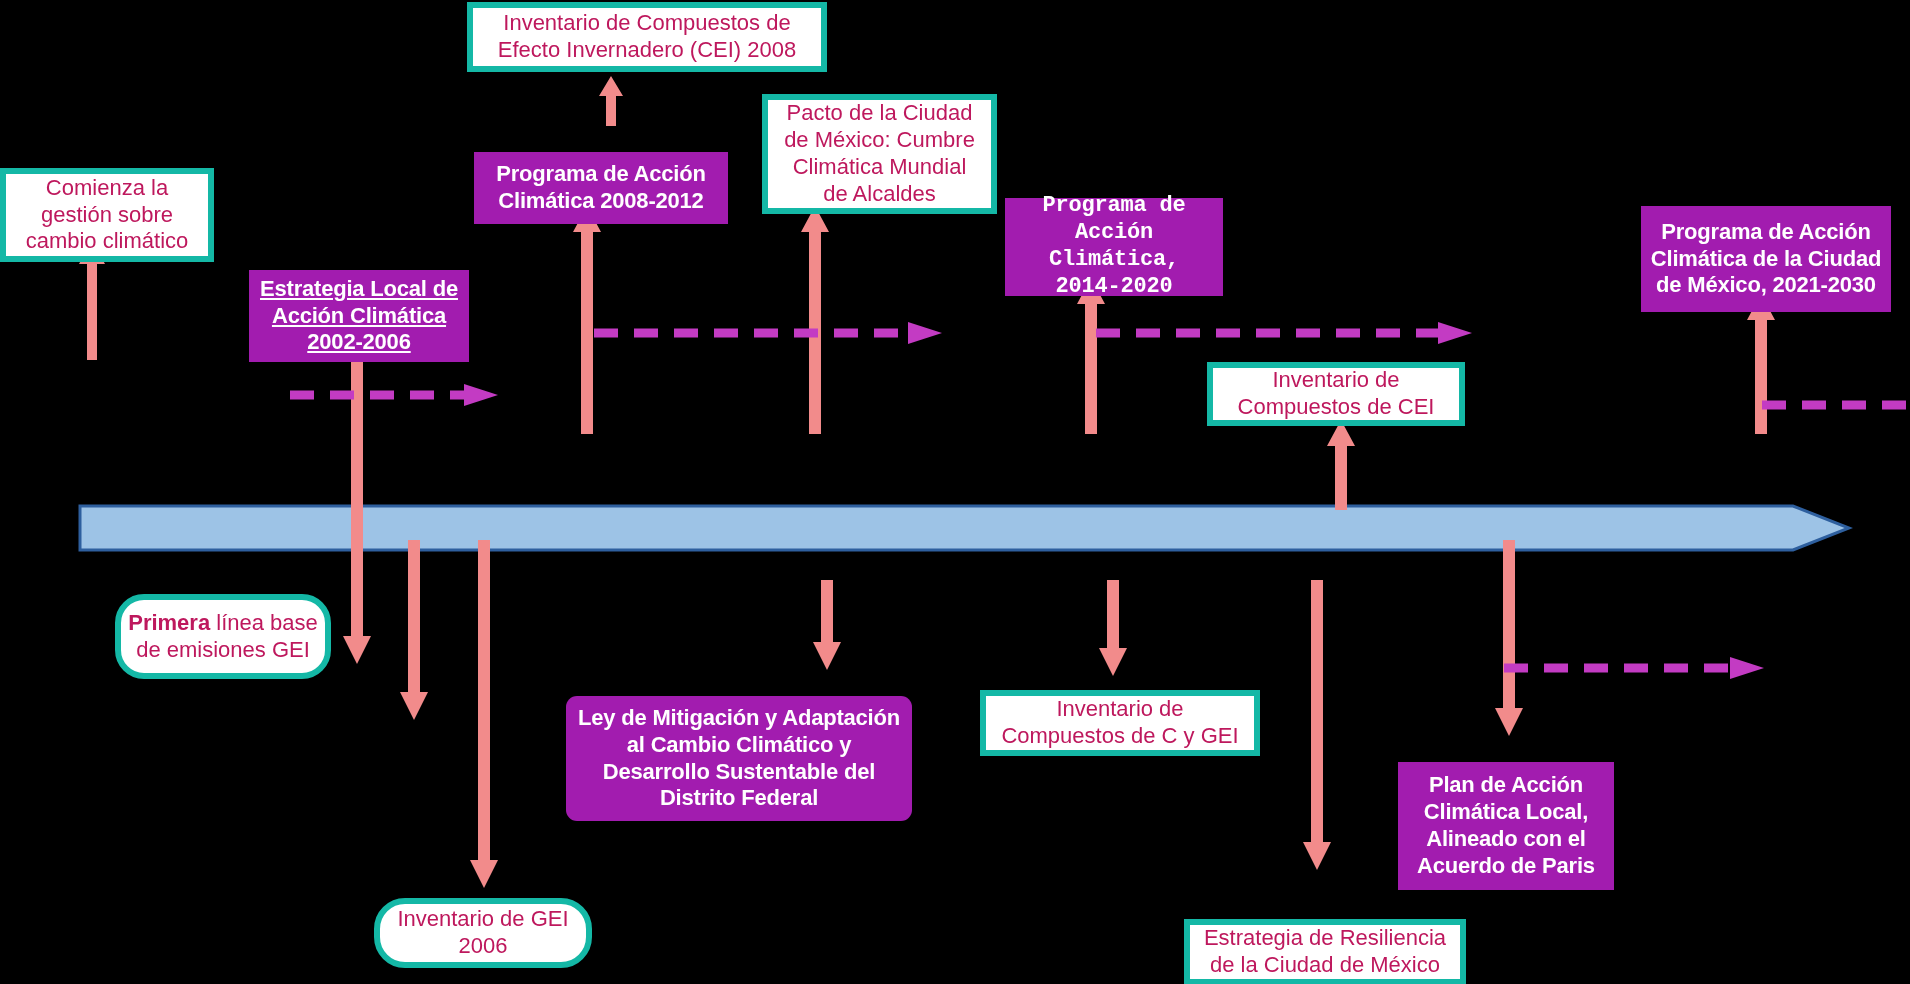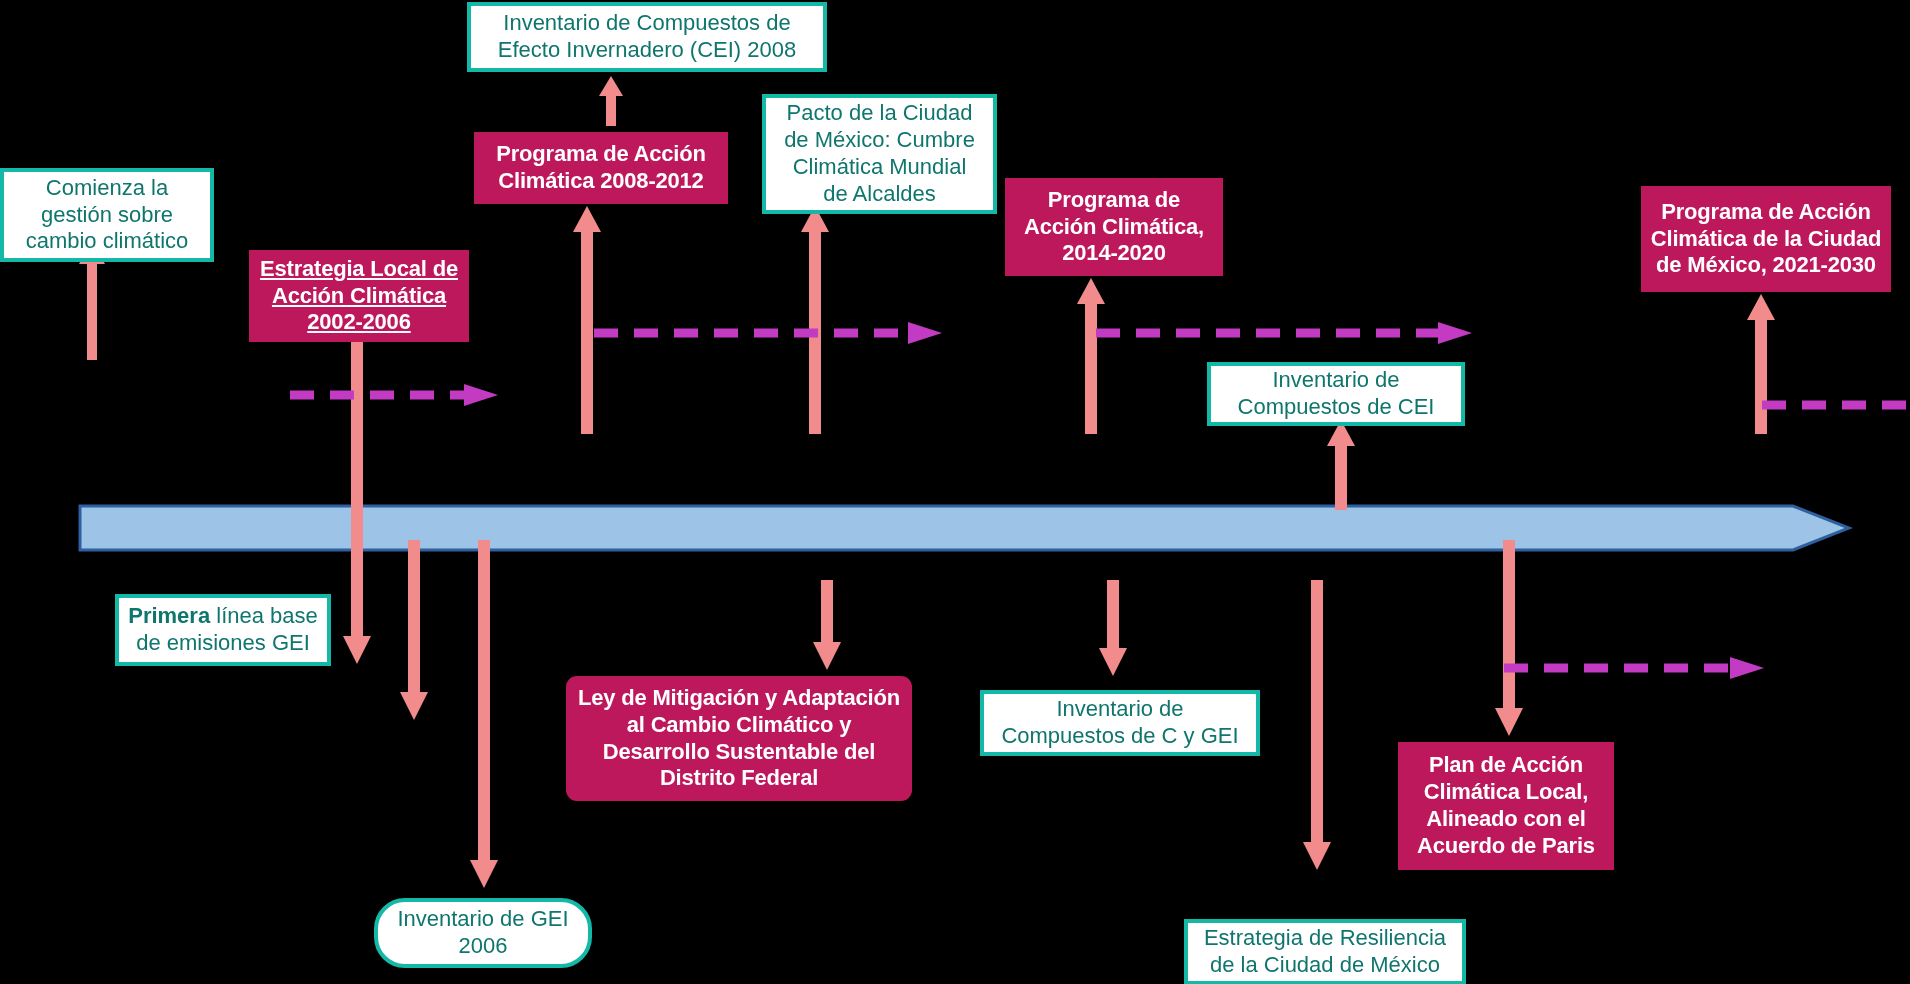--- a/index.html
+++ b/index.html
@@ -22,34 +22,35 @@
     display:flex;
     align-items:center;
     justify-content:center;
     text-align:center;
     line-height:1.22;
     white-space:pre-line;
     z-index:5;
   }
   .node.white{
     background:#ffffff;
-    border:4px solid #14b8a6;
-    color:#0f766e;
+    border:6px solid #14b8a6;
+    color:#be185d;
     font-size:22px;
     font-weight:400;
     padding:20px 6px;
   }
   .node.navy{
-    background:#be185d;
+    background:#a21caf;
     border:0;
     color:#ffffff;
     font-size:22px;
     font-weight:700;
     letter-spacing:-0.2px;
     padding:4px 6px;
+    margin-top:20px;
   }
 
   
   .timeline{
     position:absolute;
     z-index:2;
   }
 
   
   .sarrow{
@@ -164,32 +165,32 @@
 Efecto Invernadero (CEI) 2008</div>
 
   <div class="node navy" style="left:474px; top:132px; width:254px; height:72px;">Programa de Acción
 Climática 2008-2012</div>
 
   <div class="node white" style="left:762px; top:94px; width:235px; height:120px;">Pacto de la Ciudad
 de México: Cumbre
 Climática Mundial
 de Alcaldes</div>
 
-  <div class="node navy" style="left:1005px; top:178px; width:218px; height:98px;">Programa de
+  <div class="node navy" style="left:1005px; top:178px; width:218px; height:98px;font-family:Liberation Mono, monospace;">Programa de
 Acción Climática,
 2014-2020</div>
 
   <div class="node white" style="left:1207px; top:362px; width:258px; height:64px;">Inventario de
 Compuestos de CEI</div>
 
   <div class="node navy" style="left:1641px; top:186px; width:250px; height:106px;">Programa de Acción
 Climática de la Ciudad
 de México, 2021-2030</div>
 
-  <div class="node white" style="left:115px; top:594px; width:216px; height:72px;">
+  <div class="node white" style="left:115px; top:594px; width:216px; height:85px;border-radius:29px;">
     <span><span class="bold">Primera</span><span> línea base
 de emisiones GEI</span></span>
   </div>
 
 
   <div class="node white" style="left:374px; top:898px; width:218px; height:70px;border-radius:31px;">Inventario de GEI
 2006</div>
 
   <div class="node navy" style="left:566px; top:676px; width:346px; height:125px;border-radius:11px;">Ley de Mitigación y Adaptación
 al Cambio Climático y

